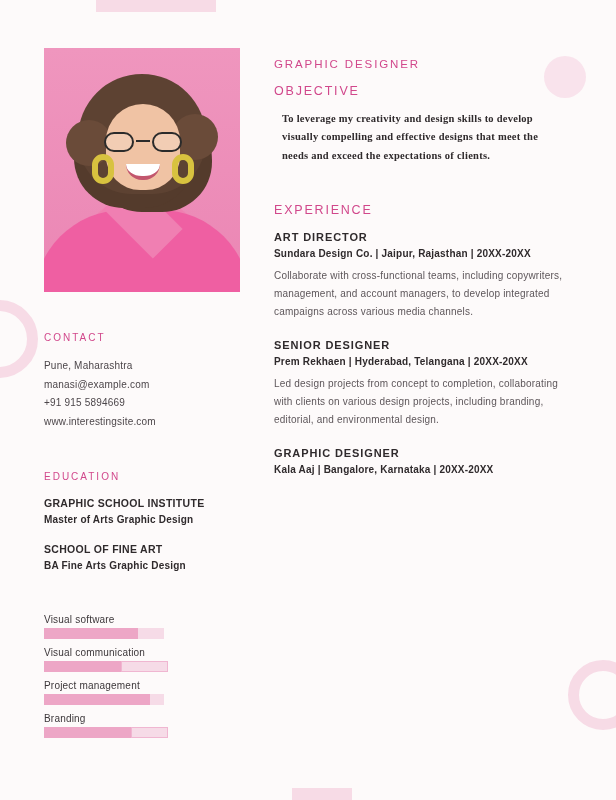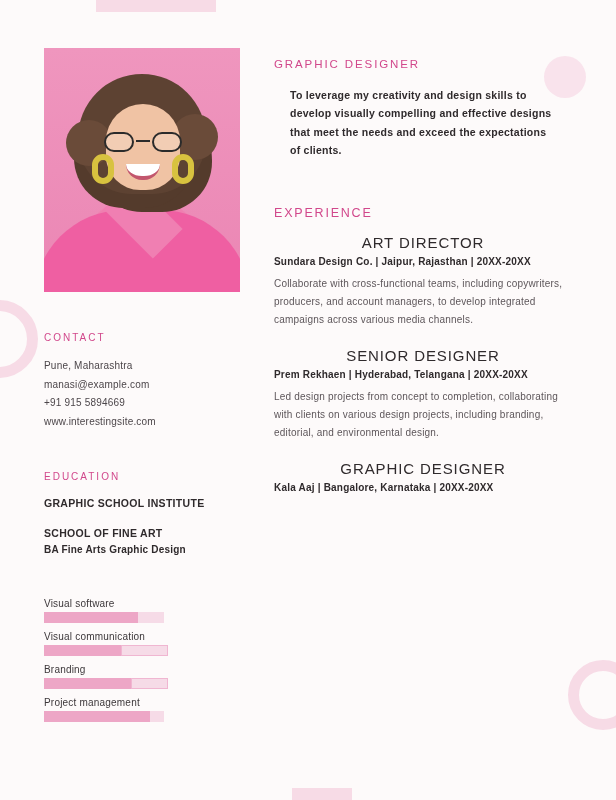--- a/index.html
+++ b/index.html
@@ -168,21 +168,22 @@
     letter-spacing: 2px;
     margin-bottom: 14px;
   }
 
   .body-bold {
     color: #2f2a2c;
     font-size: 10.5px;
     font-weight: bold;
     line-height: 1.75;
     letter-spacing: 0.25px;
-    margin: 16px;
+    margin: 8px;
+    font-family: Liberation Serif, serif;
   }
   .body-text {
     color: #5d565a;
     font-size: 10px;
     line-height: 1.8;
     letter-spacing: 0.2px;
     margin: 0;
   }
 
   
@@ -221,22 +222,22 @@
     background: #eda6c6;
   }
   .skill-outline {
     position: absolute; top: 0; height: 11px;
     border: 1px solid #f0b6d1;
   }
 
   
   .job { margin-bottom: 18px; }
   .job-title {
-    color: #2f2a2c; font-size: 15px; font-weight: normal;
-    letter-spacing: 0.9px; margin-bottom: 5px; text-align: center;
+    color: #2f2a2c; font-size: 11px; font-weight: bold;
+    letter-spacing: 0.9px; margin-bottom: 5px;
   }
   .job-meta {
     color: #2f2a2c; font-size: 10px; font-weight: bold;
     letter-spacing: 0.2px; margin-bottom: 8px;
   }
   .exp-head { margin-bottom: 14px; }
 </style>
 </head>
 <body>
 
@@ -275,20 +276,21 @@
         <div class="contact-line">Pune, Maharashtra</div>
         <div class="contact-line">manasi@example.com</div>
         <div class="contact-line">+91 915 5894669</div>
         <div class="contact-line">www.interestingsite.com</div>
       </div>
 
       <div class="left-block">
         <div class="sec-title left">EDUCATION</div>
         <div class="edu-item">
           <div class="edu-school">GRAPHIC SCHOOL INSTITUTE</div>
+          <div class="edu-degree">Master of Arts Graphic Design</div>
         </div>
         <div class="edu-item">
           <div class="edu-school">SCHOOL OF FINE ART</div>
           <div class="edu-degree">BA Fine Arts Graphic Design</div>
         </div>
       </div>
 
       <div class="left-block">
 
         <div class="skill">
@@ -300,55 +302,56 @@
 
         <div class="skill">
           <div class="skill-label">Visual communication</div>
           <div class="skill-track wide">
             <div class="skill-fill" style="width:62%"></div>
             <div class="skill-outline" style="left:62%;right:0"></div>
           </div>
         </div>
 
         <div class="skill">
+          <div class="skill-label">Project management</div>
+          <div class="skill-track">
+            <div class="skill-fill" style="width:88%"></div>
+          </div>
+        </div>
+
+        <div class="skill">
           <div class="skill-label">Branding</div>
           <div class="skill-track wide">
             <div class="skill-fill" style="width:70%"></div>
             <div class="skill-outline" style="left:70%;right:0"></div>
           </div>
         </div>
-
-        <div class="skill">
-          <div class="skill-label">Project management</div>
-          <div class="skill-track">
-            <div class="skill-fill" style="width:88%"></div>
-          </div>
-        </div>
       </div>
 
     </div>
 
     <div class="col-right">
 
       <div class="eyebrow">GRAPHIC DESIGNER</div>
 
 
       <div>
+        <div class="sec-title">OBJECTIVE</div>
         <p class="body-bold">To leverage my creativity and design skills to develop visually compelling and effective designs that meet the needs and exceed the expectations of clients.</p>
       </div>
 
       <div style="height:30px"></div>
 
       <div>
         <div class="sec-title exp-head">EXPERIENCE</div>
 
         <div class="job">
           <div class="job-title">ART DIRECTOR</div>
           <div class="job-meta">Sundara Design Co.  |  Jaipur, Rajasthan  |  20XX-20XX</div>
-          <p class="body-text">Collaborate with cross-functional teams, including copywriters, producers, and account managers, to develop integrated campaigns across various media channels.</p>
+          <p class="body-text">Collaborate with cross-functional teams, including copywriters, management, and account managers, to develop integrated campaigns across various media channels.</p>
         </div>
 
         <div class="job">
           <div class="job-title">SENIOR DESIGNER</div>
           <div class="job-meta">Prem Rekhaen | Hyderabad, Telangana | 20XX-20XX</div>
           <p class="body-text">Led design projects from concept to completion, collaborating with clients on various design projects, including branding, editorial, and environmental design.</p>
         </div>
 
         <div class="job">
           <div class="job-title">GRAPHIC DESIGNER</div>

